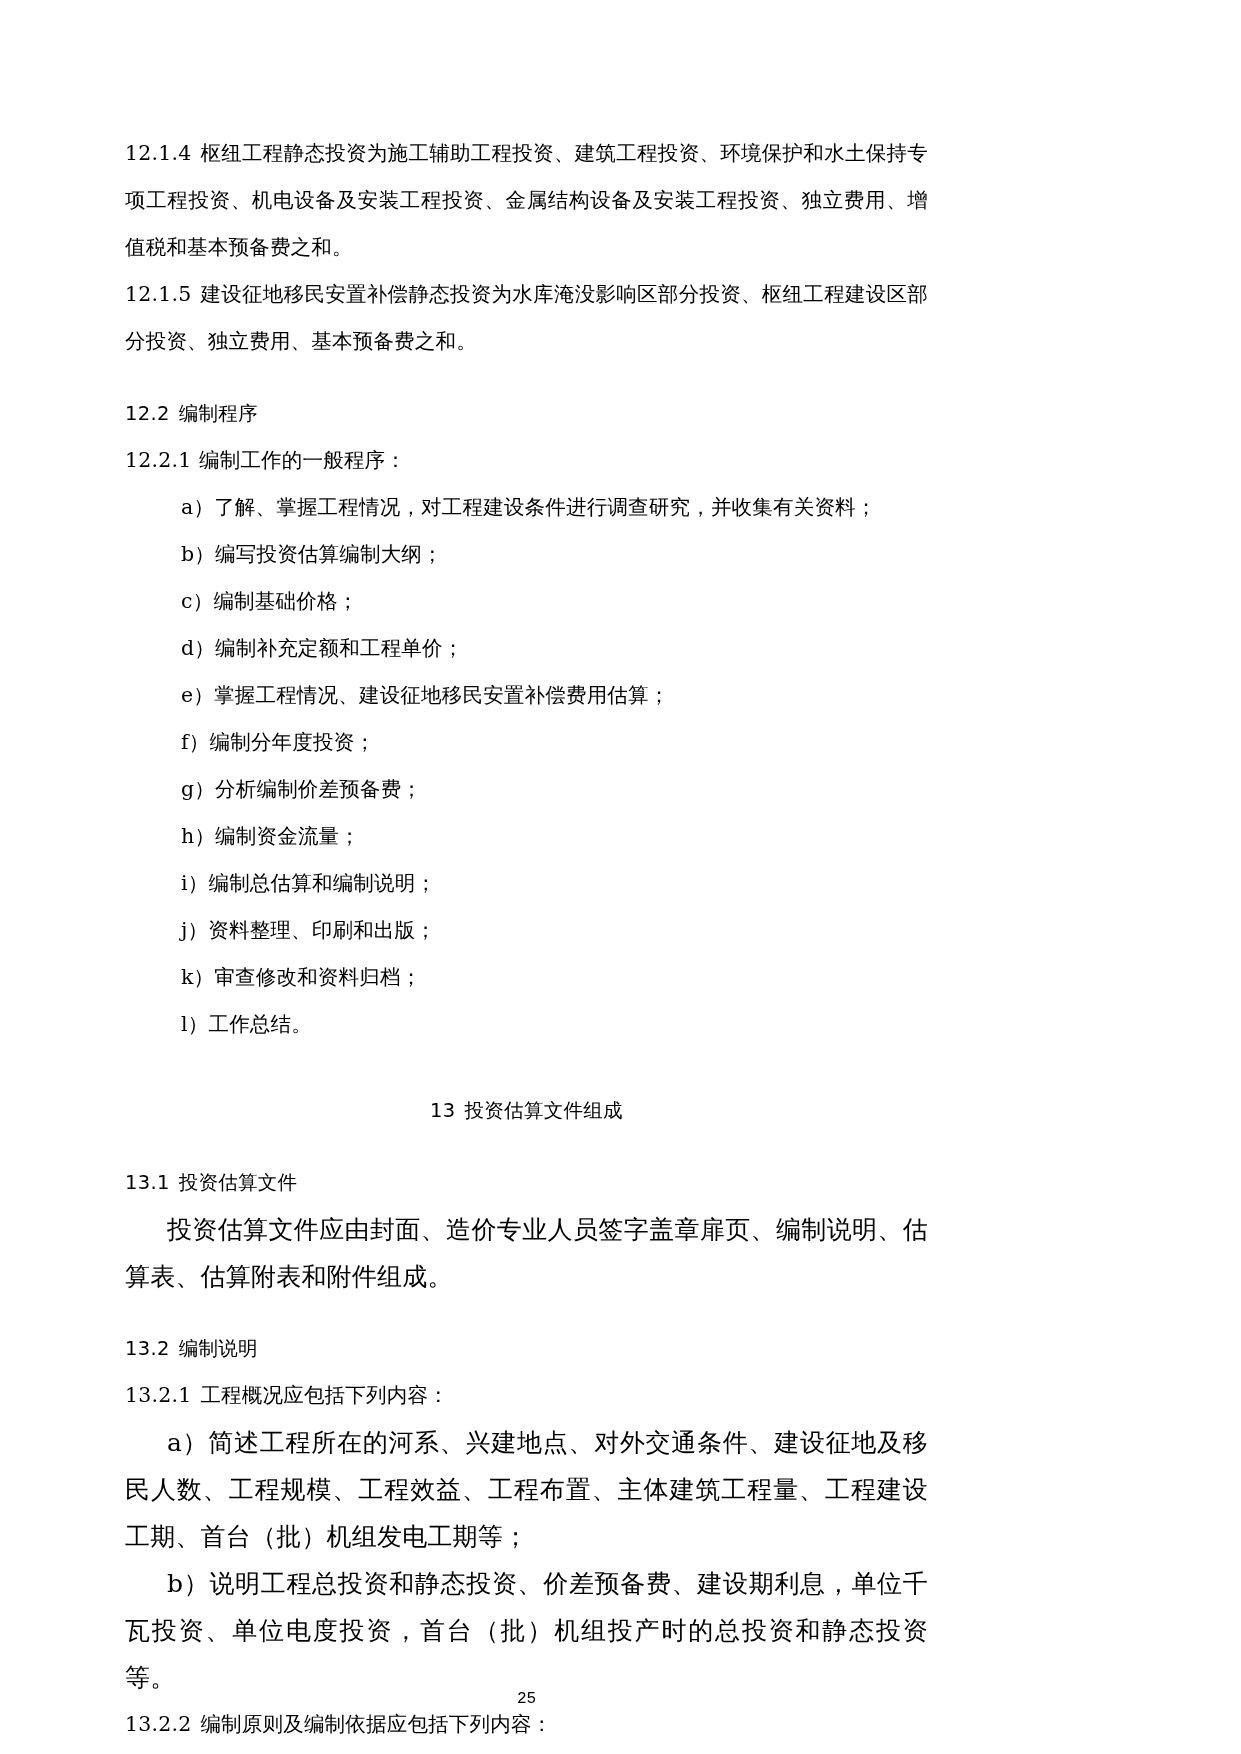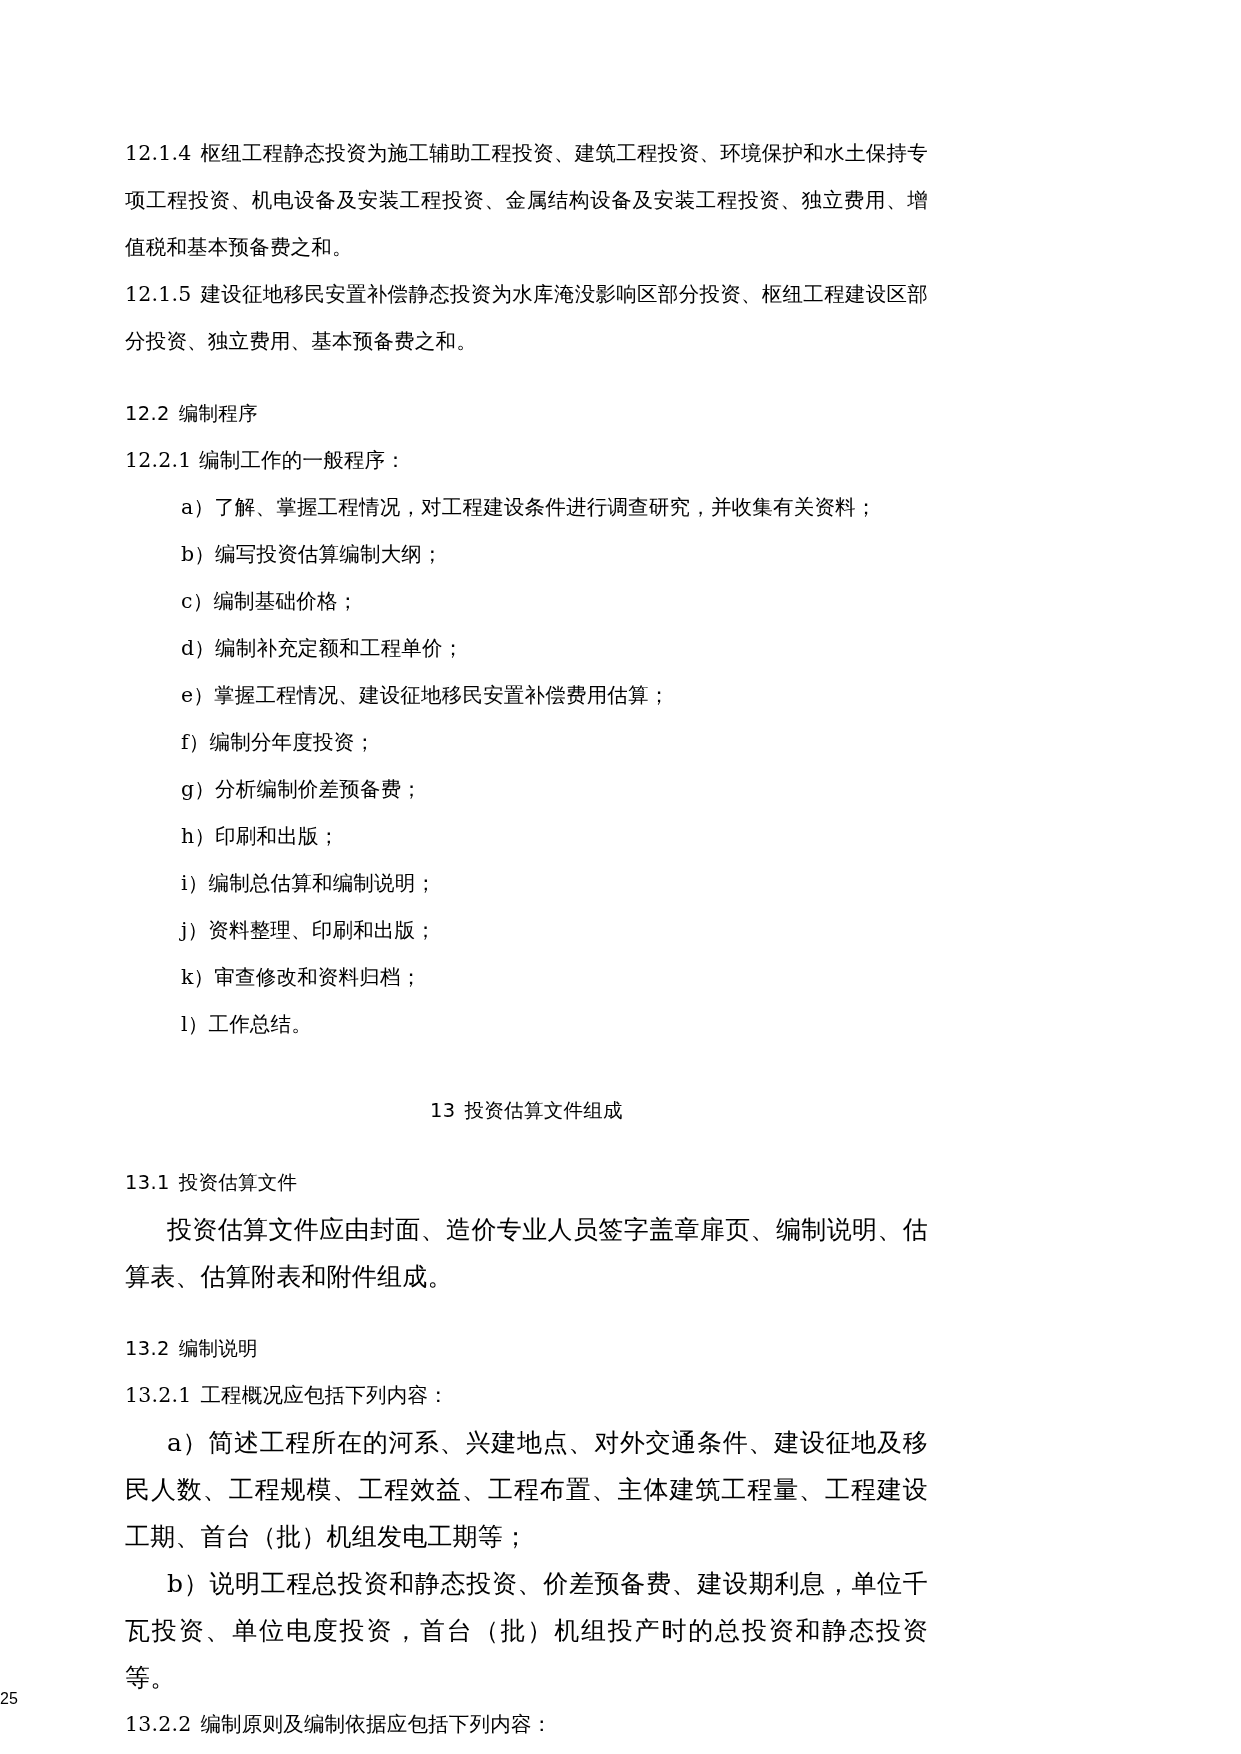--- a/index.html
+++ b/index.html
@@ -65,23 +65,23 @@
     text-indent: 42px;
   }
   .item-label {
     font-family: "DejaVu Serif", "Liberation Serif", serif;
   }
   .page-number {
     position: absolute;
     bottom: 46px;
     left: 0;
     right: 0;
-    text-align: left;
+    text-align: center;
     font-size: 16px;
-    font-family: Liberation Sans, sans-serif;
+    font-family: Liberation Mono, monospace;
   }
   .num-prefix {
     display: inline-block;
     min-width: 74px;
   }
 </style>
 </head>
 <body>
 
 <div class="page">
@@ -102,21 +102,21 @@
     <span class="num-prefix">12.2.1</span><span>编制工作的一般程序：</span>
   </p>
 
   <p class="list-item"><span class="item-label">a）</span><span>了解、掌握工程情况，对工程建设条件进行调查研究，并收集有关资料；</span></p>
   <p class="list-item"><span class="item-label">b）</span><span>编写投资估算编制大纲；</span></p>
   <p class="list-item"><span class="item-label">c）</span><span>编制基础价格；</span></p>
   <p class="list-item"><span class="item-label">d）</span><span>编制补充定额和工程单价；</span></p>
   <p class="list-item"><span class="item-label">e）</span><span>掌握工程情况、建设征地移民安置补偿费用估算；</span></p>
   <p class="list-item"><span class="item-label">f）</span><span>编制分年度投资；</span></p>
   <p class="list-item"><span class="item-label">g）</span><span>分析编制价差预备费；</span></p>
-  <p class="list-item"><span class="item-label">h）</span><span>印刷和出版；</span></p>
+  <p class="list-item"><span class="item-label">h）</span><span>编制资金流量；</span></p>
   <p class="list-item"><span class="item-label">i）</span><span>编制总估算和编制说明；</span></p>
   <p class="list-item"><span class="item-label">j）</span><span>资料整理、印刷和出版；</span></p>
   <p class="list-item"><span class="item-label">k）</span><span>审查修改和资料归档；</span></p>
   <p class="list-item"><span class="item-label">l）</span><span>工作总结。</span></p>
 
   <h1 class="heading heading-gap-top-lg">
     <span class="sec-num">13</span><span>投资估算文件组成</span>
   </h1>
 
   <h2 class="heading heading-gap-top">

